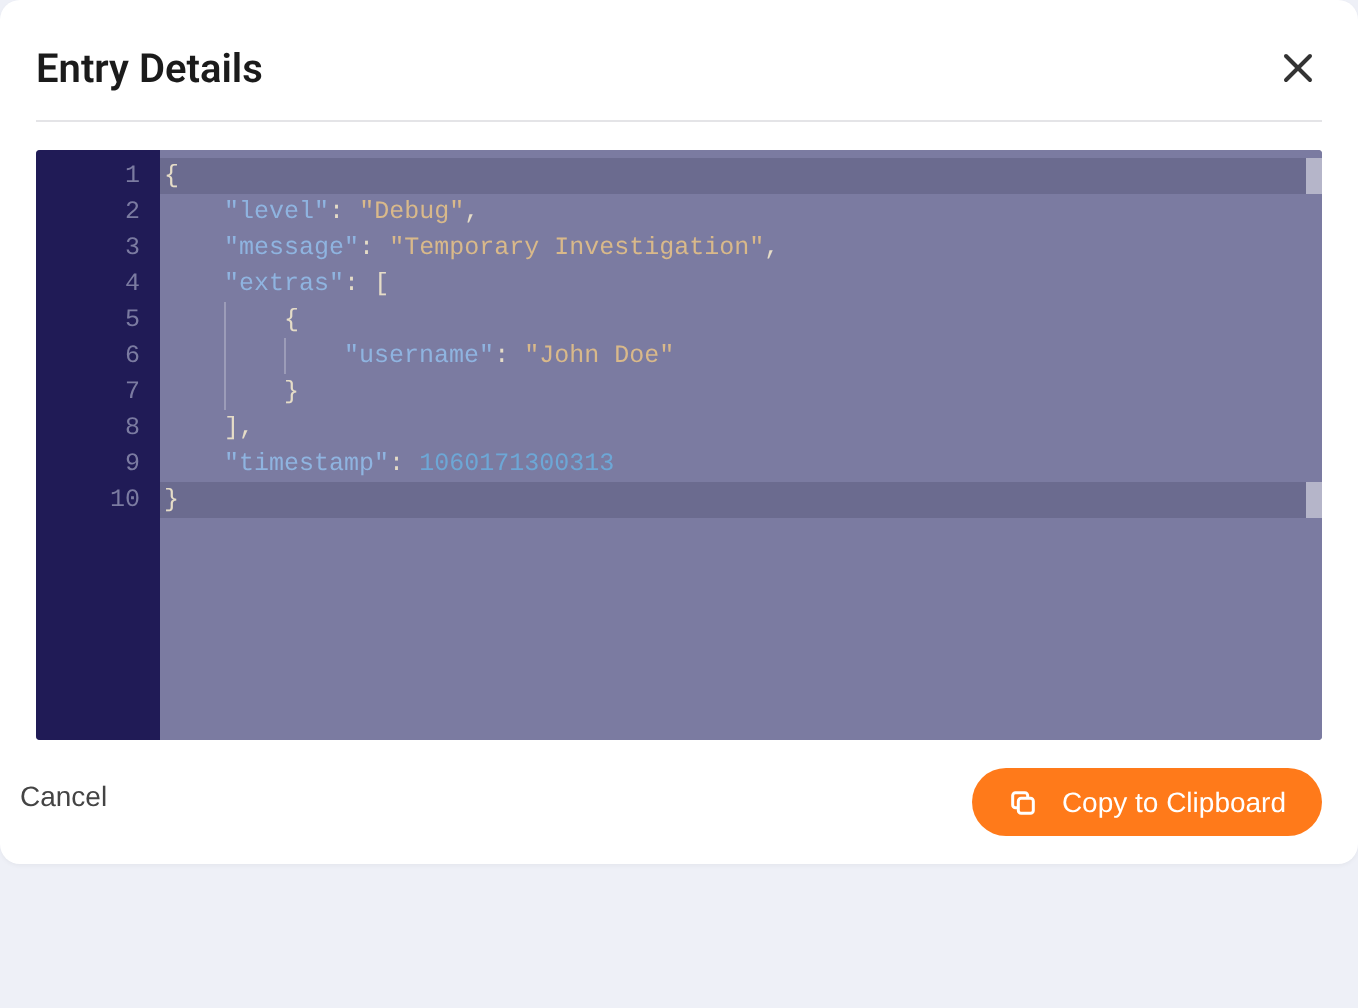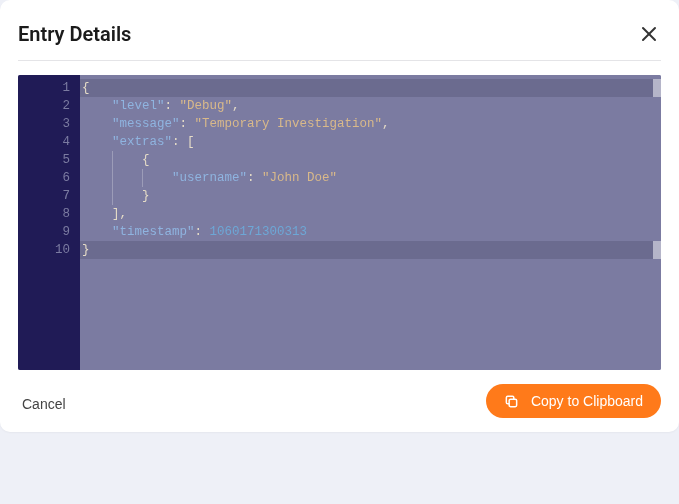--- a/index.html
+++ b/index.html
@@ -102,23 +102,23 @@
   .tok-punc { color: #e5dcc7; }
   .indent-guide {
     display: inline-block;
     width: 1px;
     height: 18px;
     border-left: 1px solid rgba(255,255,255,0.25);
     margin-right: -1px;
     vertical-align: top;
   }
   .modal-footer {
-    padding: 14px 18px 14px 18px;
+    padding: 14px 18px 14px 6px;
     display: flex;
-    align-items: flex-end;
+    align-items: flex-start;
     justify-content: space-between;
   }
   .cancel-btn {
     background: none;
     border: none;
     font-size: 14px;
     color: #444;
     cursor: pointer;
     padding: 6px 4px;
   }

